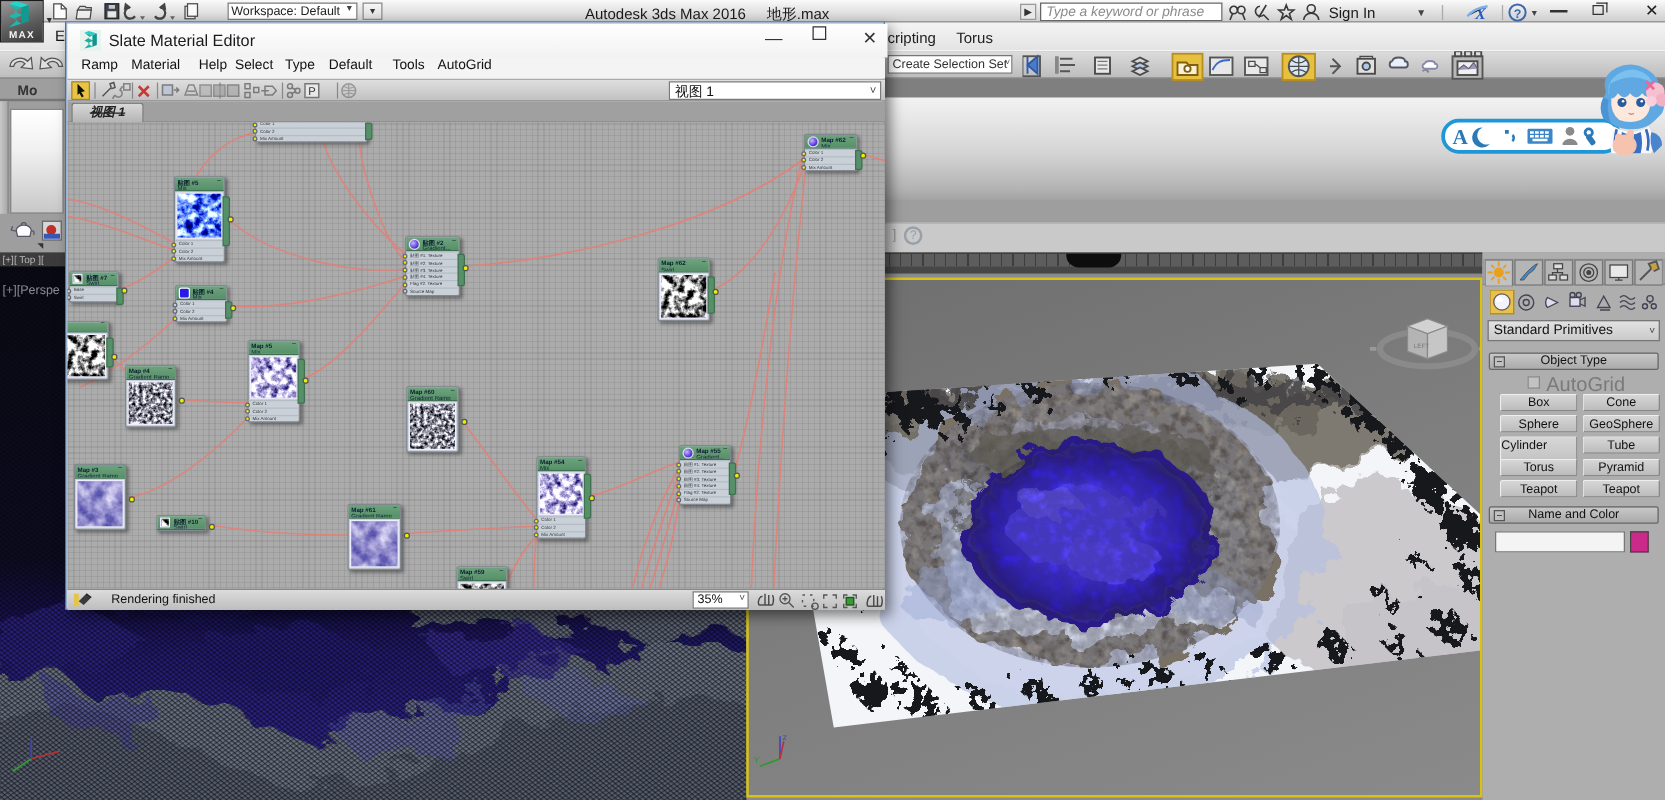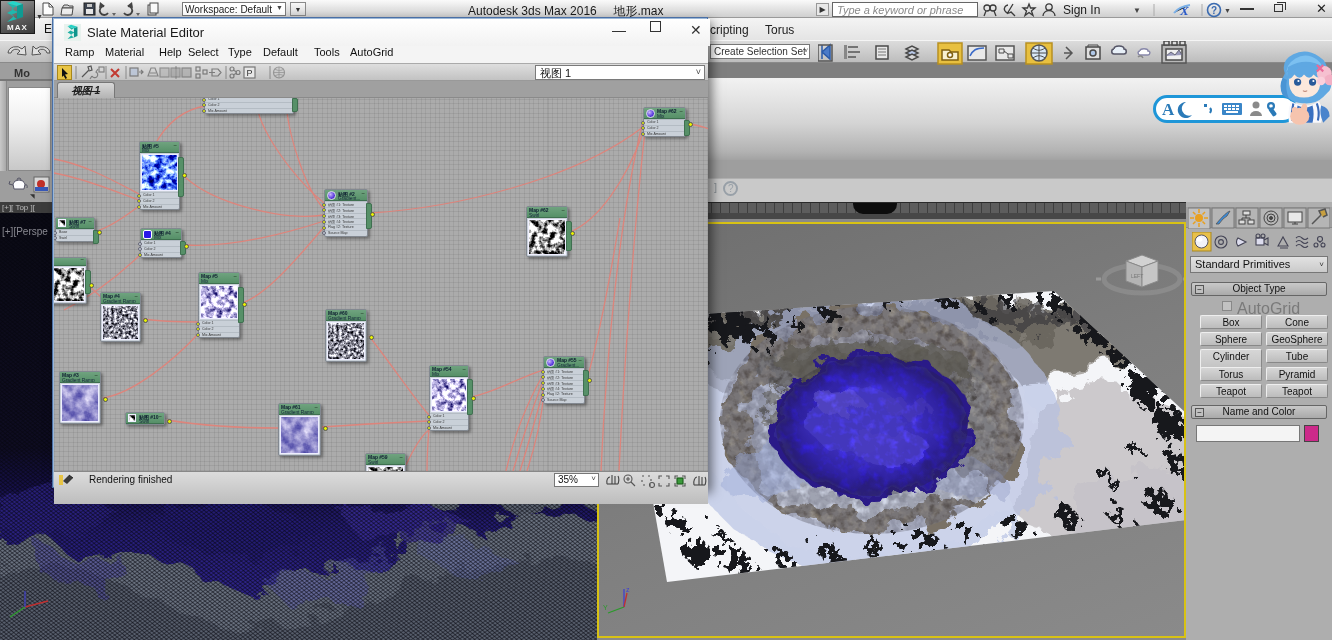--- a/index.html
+++ b/index.html
@@ -438,21 +438,21 @@
     </svg>
 <div style="position:absolute;left:4px;top:54px;width:138px;height:17px;background:linear-gradient(#e2e2e2,#cacaca);border:1px solid #777;font-size:11px;color:#111;padding:1px 4px">Standard Primitives<span style="position:absolute;right:3px;top:3px;font-size:8px;color:#333">˅</span></div>
 
 <div style="position:absolute;left:5px;top:80px;width:136px;height:14px;background:linear-gradient(#c8c8c8,#aaaaaa);border:1px solid #666;border-radius:2px;font-size:10px;color:#111;text-align:center;line-height:12px"><span style="position:absolute;left:3px;top:2px;width:9px;height:9px;border:1px solid #555;background:#c0c0c0;font-size:8px;line-height:7px">−</span>Object Type</div>
 <div style="position:absolute;left:36px;top:99px;width:10px;height:10px;border:1px solid #888;background:#c2c2c2"></div>
 <div style="position:absolute;left:51px;top:98px;font-size:16px;color:#7a7a7a">AutoGrid</div>
 <div style="position:absolute;left:14px;top:113.0px;width:62px;height:14px;background:linear-gradient(#d6d6d6,#bcbcbc);border:1px solid #888;border-top-color:#eee;border-left-color:#eee;border-radius:2px;font-size:10px;color:#111;text-align:center;line-height:13px">Box</div>
 <div style="position:absolute;left:80px;top:113.0px;width:62px;height:14px;background:linear-gradient(#d6d6d6,#bcbcbc);border:1px solid #888;border-top-color:#eee;border-left-color:#eee;border-radius:2px;font-size:10px;color:#111;text-align:center;line-height:13px">Cone</div>
 <div style="position:absolute;left:14px;top:130.2px;width:62px;height:14px;background:linear-gradient(#d6d6d6,#bcbcbc);border:1px solid #888;border-top-color:#eee;border-left-color:#eee;border-radius:2px;font-size:10px;color:#111;text-align:center;line-height:13px">Sphere</div>
 <div style="position:absolute;left:80px;top:130.2px;width:62px;height:14px;background:linear-gradient(#d6d6d6,#bcbcbc);border:1px solid #888;border-top-color:#eee;border-left-color:#eee;border-radius:2px;font-size:10px;color:#111;text-align:center;line-height:13px">GeoSphere</div>
-<div style="position:absolute;left:14px;top:147.4px;width:62px;height:27px;background:linear-gradient(#d6d6d6,#bcbcbc);border:1px solid #888;border-top-color:#eee;border-left-color:#eee;border-radius:2px;font-size:10px;color:#111;text-align:center;line-height:13px">Cylinder</div>
+<div style="position:absolute;left:14px;top:147.4px;width:62px;height:27px;background:linear-gradient(#d6d6d6,#bcbcbc);border:1px solid #888;border-top-color:#eee;border-left-color:#eee;border-radius:2px;font-size:10px;color:#111;line-height:13px">Cylinder</div>
 <div style="position:absolute;left:80px;top:147.4px;width:62px;height:14px;background:linear-gradient(#d6d6d6,#bcbcbc);border:1px solid #888;border-top-color:#eee;border-left-color:#eee;border-radius:2px;font-size:10px;color:#111;text-align:center;line-height:13px">Tube</div>
 <div style="position:absolute;left:14px;top:164.6px;width:62px;height:14px;background:linear-gradient(#d6d6d6,#bcbcbc);border:1px solid #888;border-top-color:#eee;border-left-color:#eee;border-radius:2px;font-size:10px;color:#111;text-align:center;line-height:13px">Torus</div>
 <div style="position:absolute;left:80px;top:164.6px;width:62px;height:14px;background:linear-gradient(#d6d6d6,#bcbcbc);border:1px solid #888;border-top-color:#eee;border-left-color:#eee;border-radius:2px;font-size:10px;color:#111;text-align:center;line-height:13px">Pyramid</div>
 <div style="position:absolute;left:14px;top:181.8px;width:62px;height:14px;background:linear-gradient(#d6d6d6,#bcbcbc);border:1px solid #888;border-top-color:#eee;border-left-color:#eee;border-radius:2px;font-size:10px;color:#111;text-align:center;line-height:13px">Teapot</div>
 <div style="position:absolute;left:80px;top:181.8px;width:62px;height:14px;background:linear-gradient(#d6d6d6,#bcbcbc);border:1px solid #888;border-top-color:#eee;border-left-color:#eee;border-radius:2px;font-size:10px;color:#111;text-align:center;line-height:13px">Teapot</div>
 <div style="position:absolute;left:5px;top:203px;width:136px;height:14px;background:linear-gradient(#c8c8c8,#aaaaaa);border:1px solid #666;border-radius:2px;font-size:10px;color:#111;text-align:center;line-height:12px"><span style="position:absolute;left:3px;top:2px;width:9px;height:9px;border:1px solid #555;background:#c0c0c0;font-size:8px;line-height:7px">−</span>Name and Color</div>
 <div style="position:absolute;left:10px;top:223px;width:104px;height:17px;background:#f4f4f4;border:1px solid #777"></div>
 <div style="position:absolute;left:118px;top:223px;width:15px;height:17px;background:#cc2a8a;border:1px solid #444"></div>
 </div>
 
@@ -974,21 +974,21 @@
           <div style="position:absolute;right:2px;top:0;font-size:6px;color:#1a2a1a">−</div>
         </div>
         <div style="padding:1px">
           <svg width="37" height="12" style="display:block;border:1px solid #eef">
             <rect width="37" height="12" filter="url(#tBW)"></rect>
           </svg>
         </div>
       </div>
   </div>
 
-  <div style="position:absolute;left:1px;top:453px;width:654px;height:33px;background:linear-gradient(#dcdcdc,#bdbdbd);border-top:1px solid #888">
+  <div style="position:absolute;left:1px;top:453px;width:654px;height:17px;background:linear-gradient(#dcdcdc,#bdbdbd);border-top:1px solid #888">
     <svg style="position:absolute;left:5px;top:1px" width="16" height="14" viewBox="0 0 16 14">
         <rect x="0" y="2" width="4" height="10" fill="#e8c445"></rect>
         <path d="M4,8 l6,-6 4,3 -6,6 z" fill="#3a3a3a"></path>
         <path d="M10,2 l4,3" stroke="#222"></path>
       </svg>
     <span style="position:absolute;left:35px;top:2px;font-size:10px;color:#111">Rendering finished</span>
     <div style="position:absolute;left:500px;top:1px;width:45px;height:14px;background:#fff;border:1px solid #777;font-size:10px;color:#111;padding:0 3px">35%<span style="position:absolute;right:2px;top:0;font-size:8px;color:#444">˅</span></div>
     <svg style="position:absolute;left:550px;top:0" width="104" height="16" viewBox="0 0 104 16">
       <g fill="none" stroke="#555" stroke-width="1.1">
       <path d="M3,12 c-1,-4 1,-7 3,-7 m2,7 v-9 m3,9 v-8 m3,8 c1,-3 1,-6 0,-8" stroke="#444"></path>

